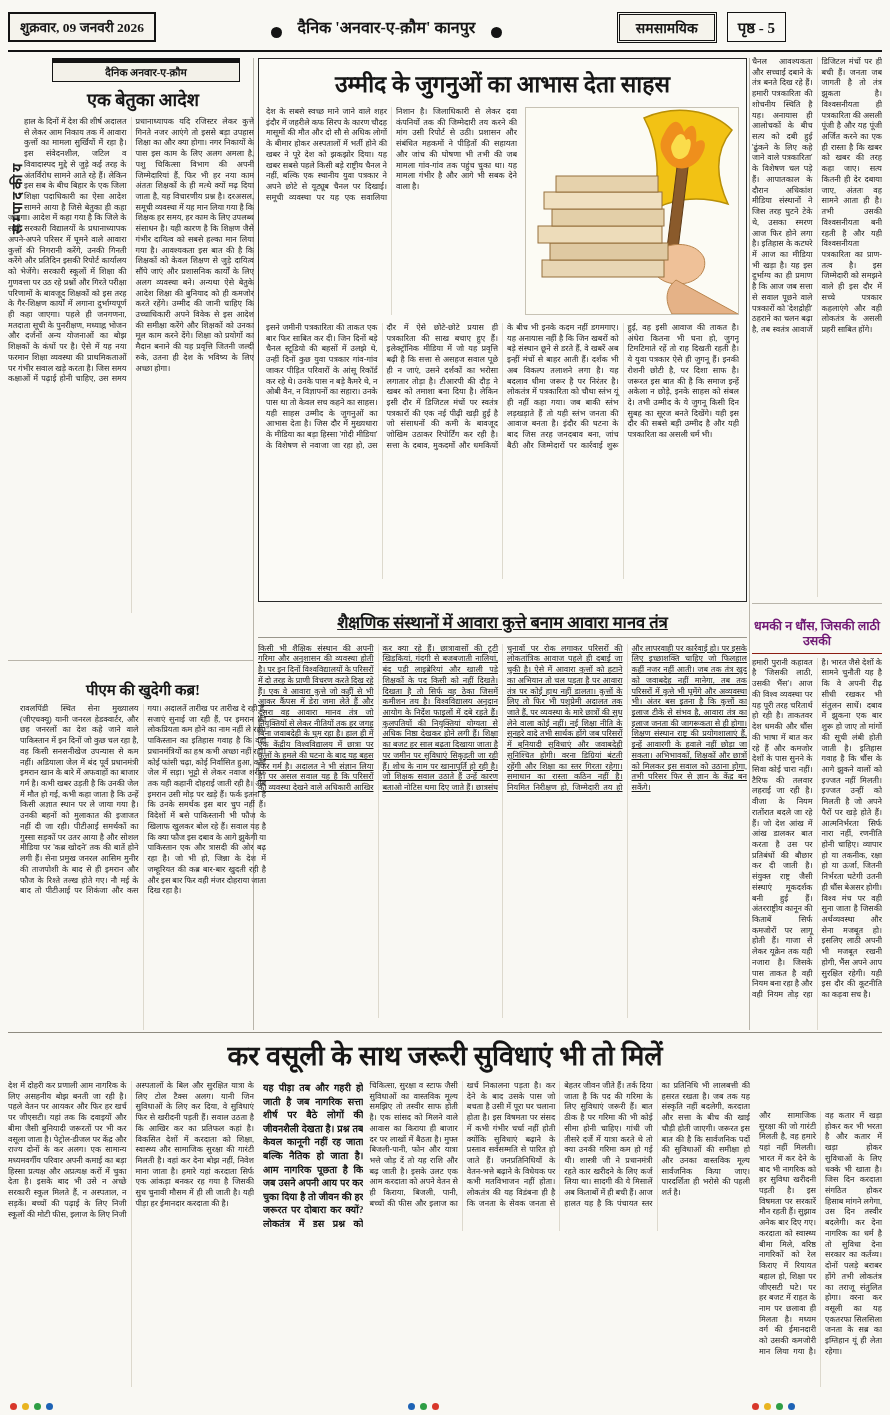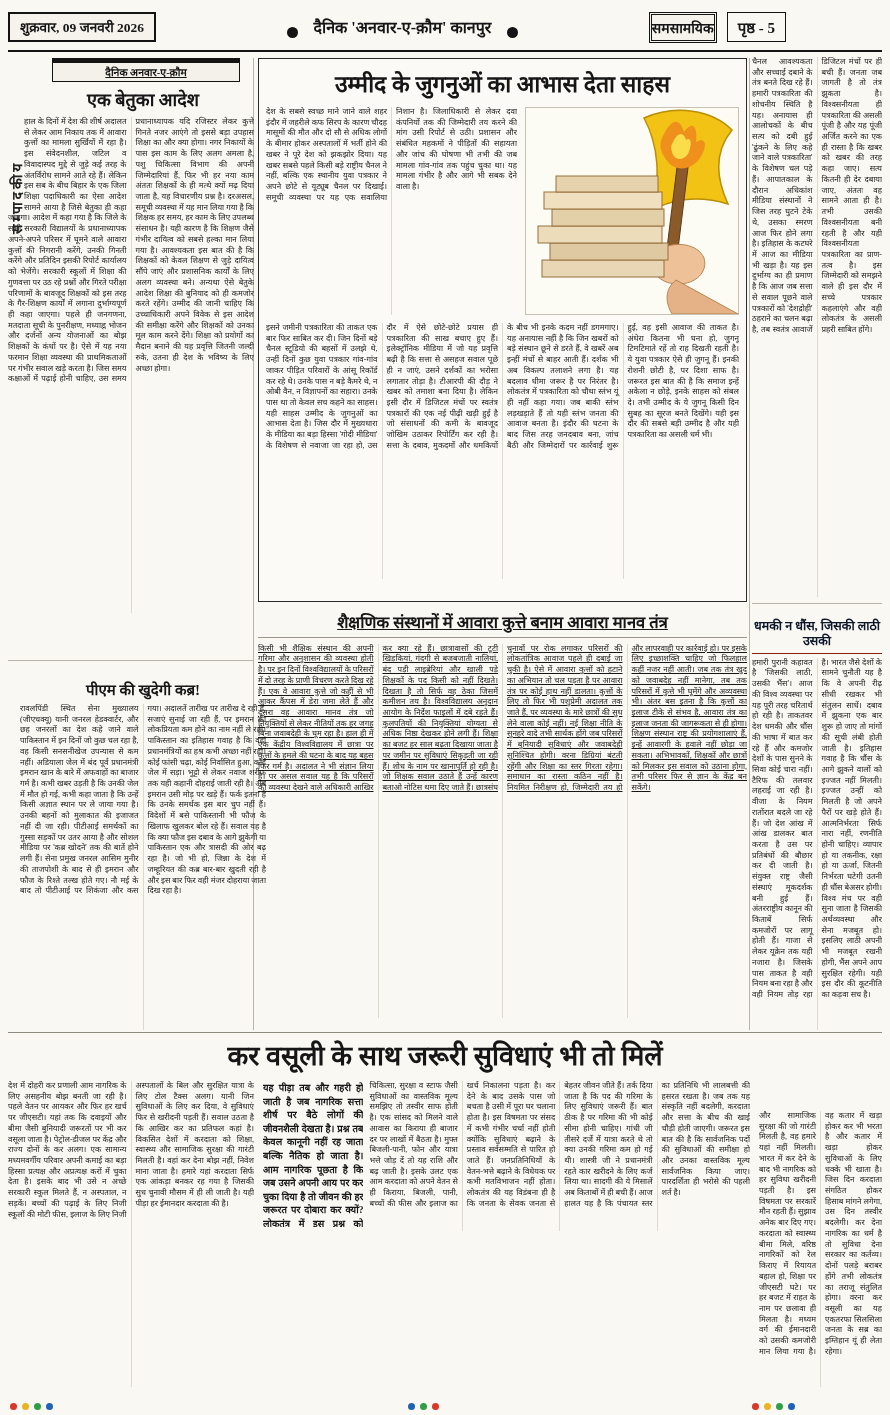--- a/index.html
+++ b/index.html
@@ -5,56 +5,56 @@
   html,body{margin:0;padding:0;background:#c9c6be;}
   .page{position:relative;width:890px;height:1415px;margin:0 auto;background:#f9f8f3;color:#161616;
         font-family:"Liberation Serif","DejaVu Serif",serif;overflow:hidden;}
   .abs{position:absolute;overflow:hidden;}
 
   
   .masthead{left:8px;top:7px;width:778px;height:40px;display:flex;align-items:center;gap:10px;}
   .date-box{border:2px solid #141414;padding:4px 10px;font-weight:bold;font-size:13.5px;white-space:nowrap;background:#f5f3ec;}
   .paper-name-wrap{flex:1;display:flex;align-items:flex-end;justify-content:center;gap:16px;font-weight:bold;font-size:16px;}
   .bullet{width:11px;height:11px;border-radius:50%;background:#141414;flex:0 0 auto;}
-  .section-box{border:3px double #141414;padding:3px 0;font-weight:bold;font-size:14px;background:#f5f3ec;white-space:nowrap;}
+  .section-box{border:3px double #141414;padding:3px 16px;font-weight:bold;font-size:14px;background:#f5f3ec;white-space:nowrap;}
   .page-box{border:1px solid #141414;padding:4px 10px;font-weight:bold;font-size:15px;white-space:nowrap;}
   .mast-rule{left:8px;top:50px;width:874px;border-top:2px solid #141414;height:0;}
 
   .v-rule{width:0;border-left:1px solid #b9b5aa;}
   .h-rule{height:0;border-top:1px solid #b9b5aa;}
 
   .body-text{font-size:8px;line-height:1.34;text-align:justify;color:#1d1d1d;}
   .c2{column-count:2;column-gap:9px;column-rule:1px solid #ddd9cd;}
   .c4{column-count:4;column-gap:9px;column-rule:1px solid #ddd9cd;}
 
   
   .editorial{left:8px;top:58px;width:246px;height:600px;}
   .side-label{position:absolute;left:0;top:16px;height:160px;writing-mode:vertical-rl;transform:rotate(180deg);
               font-weight:bold;font-size:14px;letter-spacing:3px;color:#222;}
   .kicker-box{margin:0 14px 0 44px;border:1px solid #141414;border-top:5px solid #141414;text-align:center;
-              font-weight:bold;font-size:10.5px;padding:2px 4px;background:#f3f1e9;text-decoration:underline;}
+              font-weight:bold;font-size:10.5px;padding:2px 4px;background:#f3f1e9;}
   .ed-title{margin:5px 0 6px 24px;text-align:center;font-weight:bold;font-size:18px;}
   .ed-body{height:496px;}
   .label-spacer{float:left;width:16px;height:86px;}
 
   
   .main-art{left:258px;top:58px;width:489px;height:544px;border:1.5px solid #2a2a2a;background:#fbfaf6;
             padding:6px 7px;box-sizing:border-box;}
   .main-title{text-align:center;font-weight:bold;font-size:23px;margin:2px 0 8px;}
   .main-top{display:flex;gap:8px;height:208px;overflow:hidden;}
   .main-intro{flex:1;overflow:hidden;}
   figure.illus{margin:0;width:212px;height:206px;border:1px solid #c7c2b4;background:#fcfbf4;flex:0 0 auto;}
   .main-body{margin-top:8px;height:256px;overflow:hidden;}
 
   
   .cont-col{left:752px;top:57px;width:130px;height:540px;}
 
   
   .power{left:752px;top:606px;width:130px;height:424px;}
-  .power-title{color:#0f172a;font-weight:bold;font-size:12.5px;text-align:center;line-height:1.25;
+  .power-title{color:#701a75;font-weight:bold;font-size:12.5px;text-align:center;line-height:1.25;
                margin-bottom:4px;border-bottom:1px solid #8c1d12;padding-bottom:3px;}
   .power-body{height:378px;overflow:hidden;}
 
   
   .edu{left:258px;top:596px;width:489px;height:422px;text-decoration:underline;}
   .edu-title{text-align:center;font-weight:bold;font-size:16.5px;border-bottom:1px solid #9a968b;
              padding-bottom:4px;margin-bottom:6px;}
   .edu-body{height:382px;overflow:hidden;}
 
   

